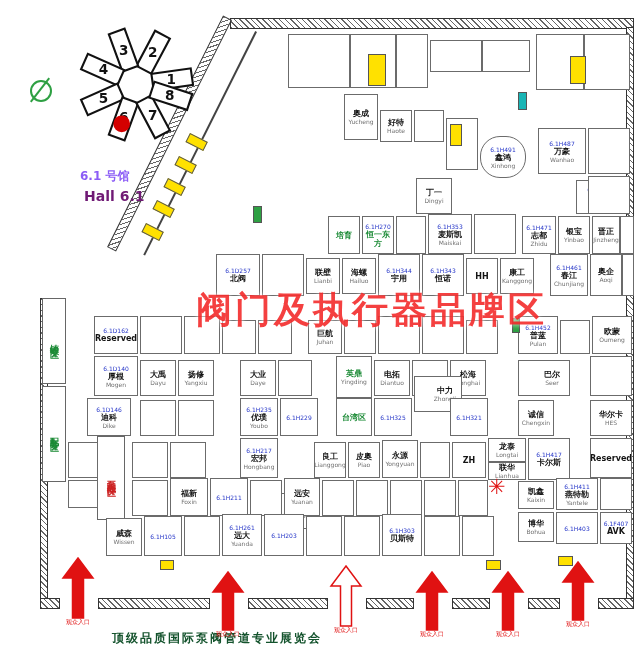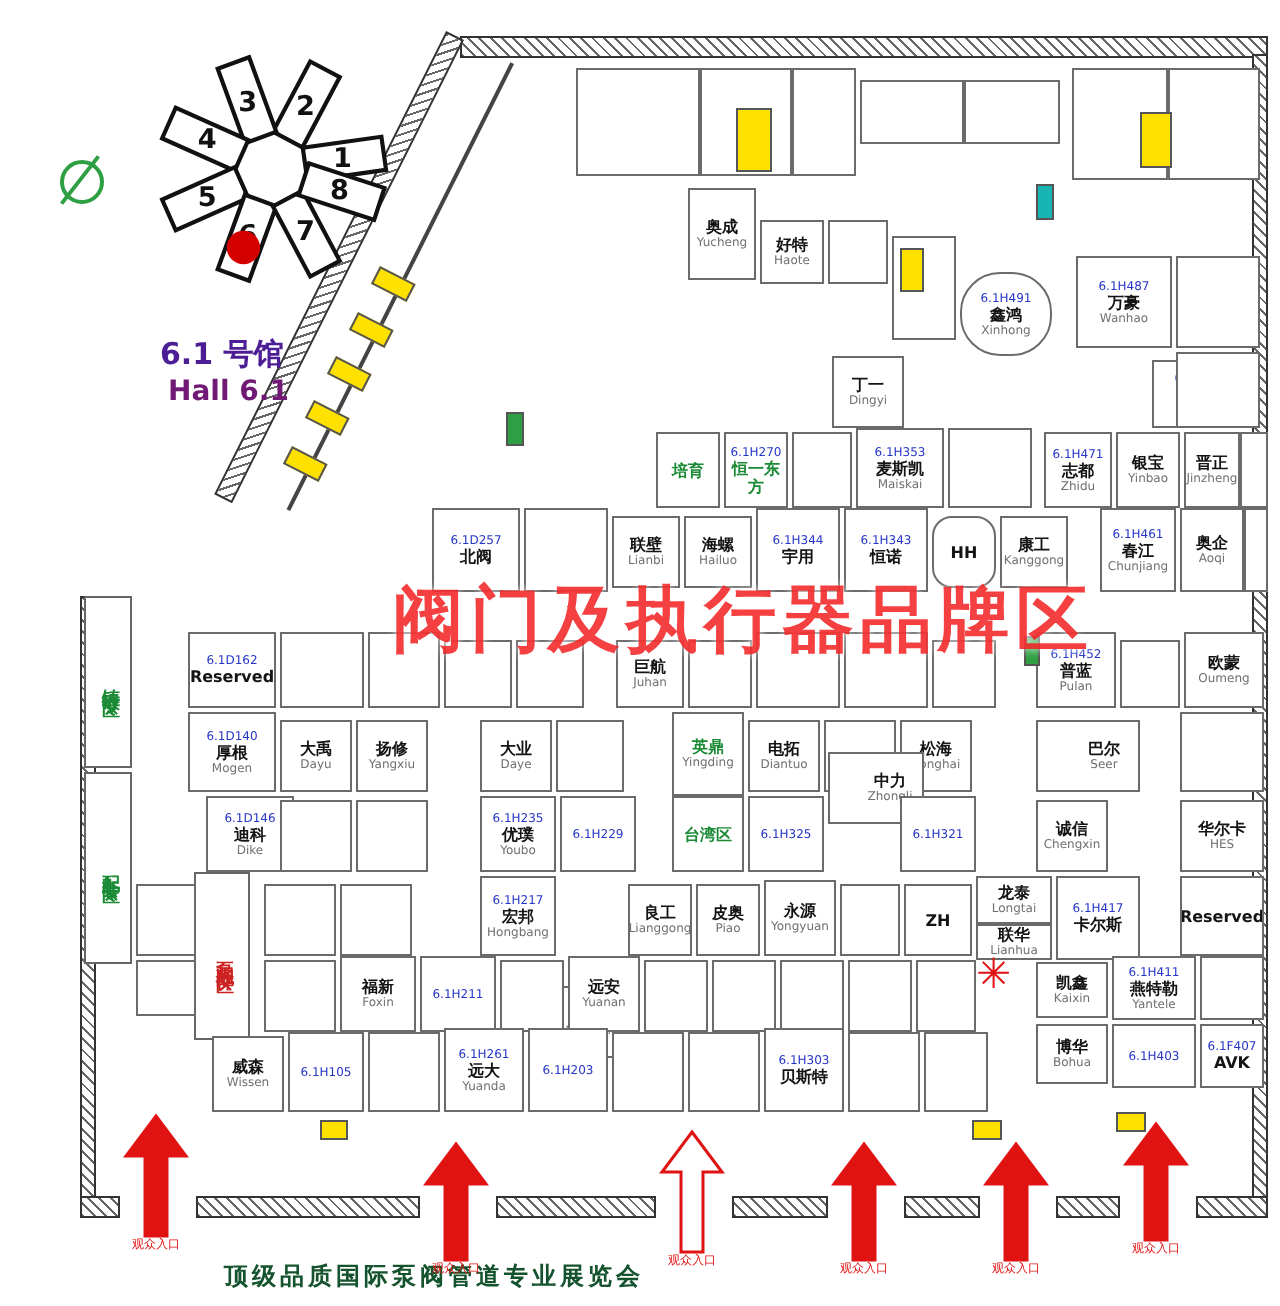--- a/index.html
+++ b/index.html
@@ -12,21 +12,21 @@
   .marker{position:absolute;z-index:3;border:1px solid #555;transform-origin:0 0;}
   .zone{position:absolute;z-index:2;border:1px solid #666;background:#fff;
         writing-mode:vertical-rl;text-orientation:upright;font-size:9px;font-weight:700;
         display:flex;align-items:center;justify-content:center;letter-spacing:2px;overflow:hidden;}
   .booth{position:absolute;z-index:2;border:1px solid #6b6b6b;background:#fff;
          display:flex;flex-direction:column;align-items:center;justify-content:center;
          text-align:center;overflow:hidden;}
   .bno{font-size:6px;line-height:7px;color:#2636c8;}
   .bname{font-size:8px;line-height:9px;color:#141414;font-weight:700;}
   .ben{font-size:6px;line-height:7px;color:#707070;}
-  .hall-cn{position:absolute;left:80px;top:168px;font-size:15px;font-weight:700;color:#4c1d95;z-index:2;}
+  .hall-cn{position:absolute;left:80px;top:168px;font-size:12px;font-weight:700;color:#8b5cf6;z-index:2;}
   .hall-en{position:absolute;left:84px;top:188px;font-size:14px;font-weight:700;color:#701a75;z-index:2;}
   .overlay-cn{position:absolute;left:196px;top:286px;font-size:36px;font-weight:800;letter-spacing:3px;
               color:rgba(242,30,30,.85);z-index:6;white-space:nowrap;text-shadow:0 0 5px rgba(255,255,255,.9);}
   .overlay-en{position:absolute;left:226px;top:332px;font-size:21px;font-weight:800;
               color:rgba(242,30,30,.88);z-index:6;white-space:nowrap;text-shadow:0 0 4px rgba(255,255,255,.9);}
   .footer-caption{position:absolute;left:112px;top:630px;font-size:12px;font-weight:700;
                   letter-spacing:2px;color:#14532d;z-index:2;}
   .star{position:absolute;left:488px;top:476px;font-size:21px;line-height:22px;color:#e01212;z-index:5;}
   .arrow-label{position:absolute;z-index:4;font-size:6px;color:#e01212;text-align:center;}
   .hall-icon{position:absolute;left:66px;top:12px;width:140px;height:145px;z-index:2;}
@@ -189,21 +189,21 @@
       <div class="ben">Hailuo</div>
     </div>
     <div class="booth" style="left: 378px; top: 254px; width: 40px; height: 40px;">
       <div class="bno">6.1H344</div>
       <div class="bname">宇用</div>
     </div>
     <div class="booth" style="left: 422px; top: 254px; width: 40px; height: 40px;">
       <div class="bno">6.1H343</div>
       <div class="bname">恒诺</div>
     </div>
-    <div class="booth" style="left: 466px; top: 258px; width: 30px; height: 34px; border-radius: 10px;">
+    <div class="booth" style="left: 466px; top: 258px; width: 30px; height: 34px;">
       <div class="bname">HH</div>
     </div>
     <div class="booth" style="left: 500px; top: 258px; width: 32px; height: 34px;">
       <div class="bname">康工</div>
       <div class="ben">Kanggong</div>
     </div>
     <div class="booth" style="left: 550px; top: 254px; width: 36px; height: 40px;">
       <div class="bno">6.1H461</div>
       <div class="bname">春江</div>
       <div class="ben">Chunjiang</div>
@@ -268,21 +268,21 @@
     <div class="booth" style="left: 412px; top: 360px; width: 34px; height: 34px;"></div>
     <div class="booth" style="left: 450px; top: 360px; width: 34px; height: 34px;">
       <div class="bname">松海</div>
       <div class="ben">Songhai</div>
     </div>
     <div class="booth" style="left: 518px; top: 360px; width: 34px; height: 34px; padding-left: 16px;">
       <div class="bname">巴尔</div>
       <div class="ben">Seer</div>
     </div>
     <div class="booth" style="left: 590px; top: 356px; width: 40px; height: 38px;"></div>
-    <div class="booth" style="left: 103px; top: 398px; width: 42px; height: 36px;">
+    <div class="booth" style="left: 87px; top: 398px; width: 42px; height: 36px;">
       <div class="bno">6.1D146</div>
       <div class="bname">迪科</div>
       <div class="ben">Dike</div>
     </div>
     <div class="booth" style="left: 140px; top: 400px; width: 34px; height: 34px;"></div>
     <div class="booth" style="left: 178px; top: 400px; width: 34px; height: 34px;"></div>
     <div class="booth" style="left: 240px; top: 398px; width: 36px; height: 36px;">
       <div class="bno">6.1H235</div>
       <div class="bname">优璞</div>
       <div class="ben">Youbo</div>

